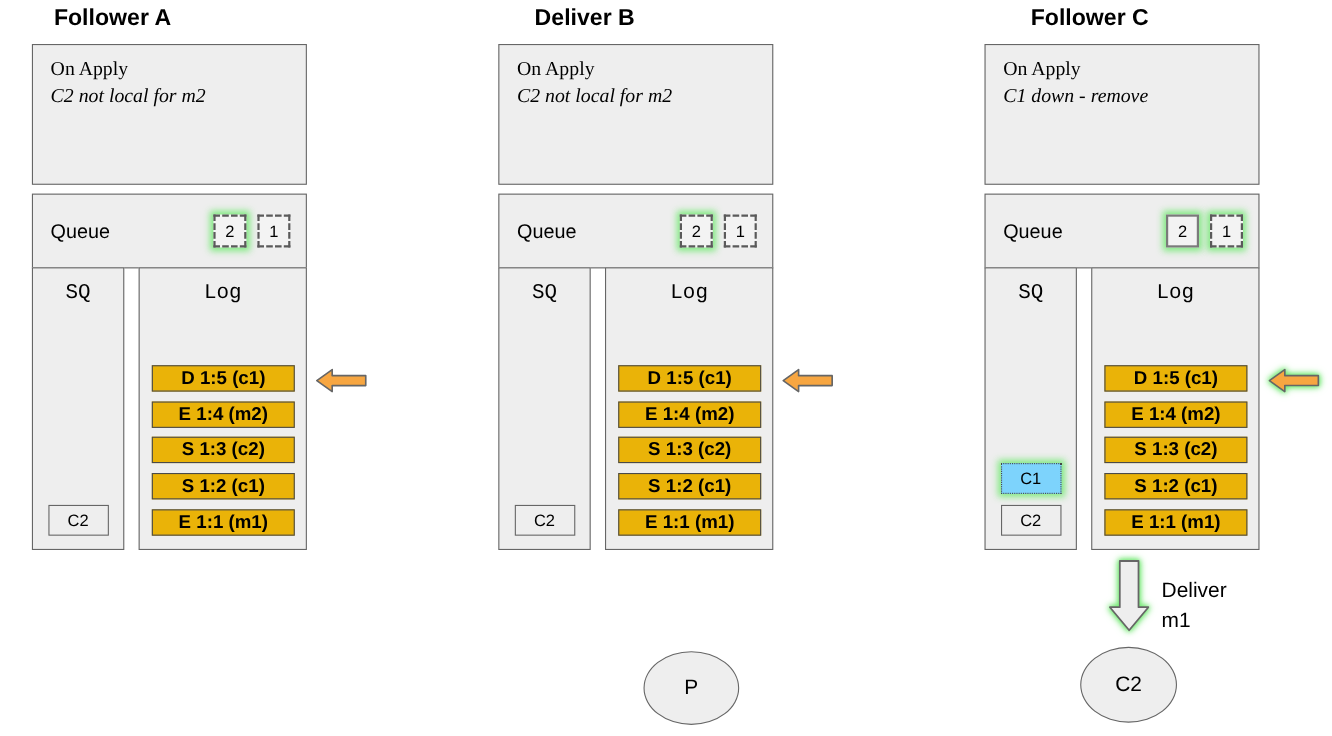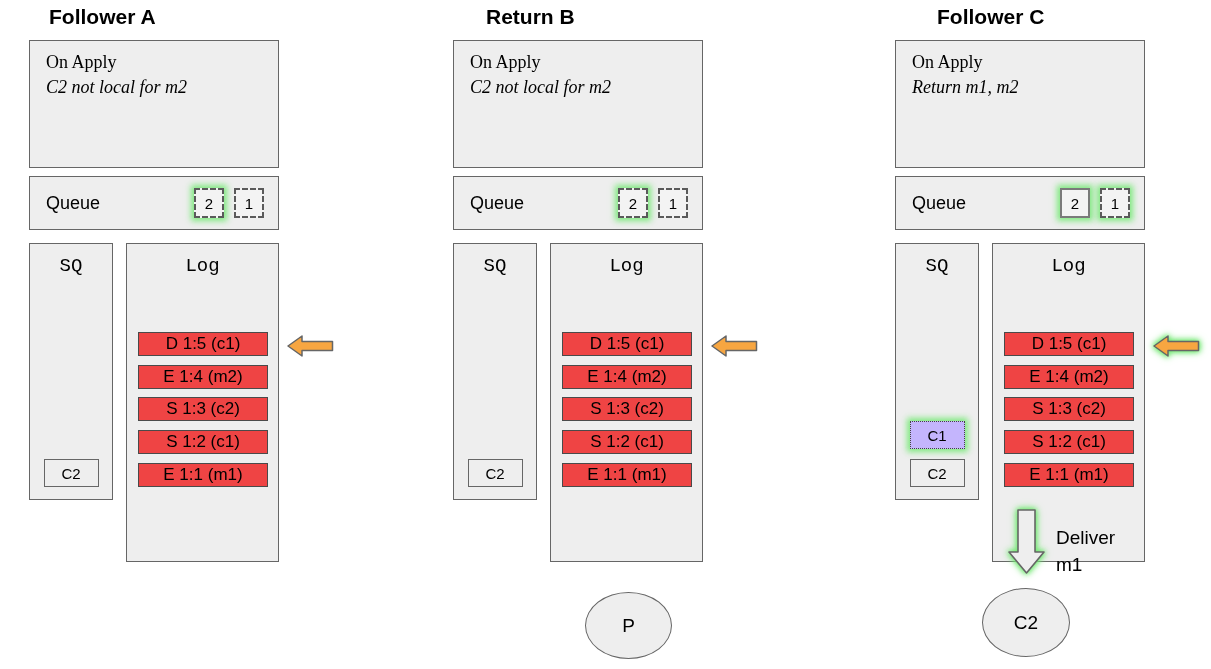--- a/index.html
+++ b/index.html
@@ -15,48 +15,48 @@
   .node-title { position:absolute; top:5px; font-weight:bold; font-size:21px; white-space:nowrap; }
   #col-a .node-title { left:20px; }
   #col-b .node-title { left:33px; }
   #col-c .node-title { left:42px; }
 
   .box { position:absolute; background:#eeeeee; border:1.6px solid #666666; box-sizing:border-box; }
 
   .on-apply { top:40px; left:0; width:250px; height:128px; padding:9px 0 0 16px; font-size:18px; line-height:25px;font-family:Liberation Serif, serif; }
   .on-apply .oa-line { font-style:italic; }
 
-  .queue { top:176px; left:0; width:250px; height:54px; display:flex; align-items:center; }
+  .queue { top:176px; left:0; width:250px; height:68px; display:flex; align-items:center; }
   .queue-label { font-size:18px; margin-left:16px; flex:1; }
   .queue-items { display:flex; gap:10px; margin-right:14px; }
   .qitem {
     width:30px; height:30px; box-sizing:border-box; background:#f3f3f3;
     display:flex; align-items:center; justify-content:center; font-size:15px;
   }
   .qitem.dashed { border:2px dashed #5a5a5a; }
   .qitem.solid  { border:2px solid #7a7a7a; }
   .glow-box { box-shadow:0 0 6px 3px rgba(116,233,116,0.9); }
 
   .sq { top:243px; left:0; width:84px; height:257px; }
   .panel-label { text-align:center; margin-top:11px; font-size:19px;font-family:Liberation Mono, monospace; }
   .sq-items {
     position:absolute; left:0; right:0; bottom:12px;
     display:flex; flex-direction:column; align-items:center; gap:10px;
   }
   .sq-item {
     width:55px; height:28px; box-sizing:border-box; background:#eeeeee;
     border:1.4px solid #666666; display:flex; align-items:center; justify-content:center; font-size:15px;
   }
-  .sq-item.pink { background:#c4b5fd; border:1.6px dotted #444444; }
-
-  .log { top:243px; left:97px; width:153px; height:319px; }
+  .sq-item.pink { background:#7dd3fc; border:1.6px dotted #444444; }
+
+  .log { top:243px; left:97px; width:153px; height:257px; }
   .log-entries { position:absolute; top:88px; left:11px; width:130px; display:flex; flex-direction:column; gap:8.7px; }
   .log-entry {
-    height:24px; box-sizing:border-box; background:#ef4444; border:1.4px solid #4a4a4a;
-    display:flex; align-items:center; justify-content:center; font-size:17px; white-space:nowrap;
+    height:24px; box-sizing:border-box; background:#eab308; border:1.4px solid #4a4a4a;
+    display:flex; align-items:center; justify-content:center; font-size:17px; white-space:nowrap;font-weight:bold;
   }
 
   .arrow-left { position:absolute; left:258px; top:334px; width:47px; height:24px; }
   .glow-shape { filter:drop-shadow(0 0 2.5px #74e974) drop-shadow(0 0 3px #74e974); }
 
   .down-arrow { position:absolute; left:113px; top:509px; width:37px; height:66px; }
   .deliver-label { position:absolute; left:161px; top:524px; font-size:19px; line-height:27px; }
 
   .ellipse {
     position:absolute; background:#eeeeee; border:1.5px solid #666666; border-radius:50%;
@@ -103,21 +103,21 @@
         <div class="log-entry">E 1:1 (m1)</div>
       </div>
     </div>
 
     <svg class="arrow-left" viewBox="0 0 47 24">
       <polygon points="1,12 15,2 15,7.5 45.5,7.5 45.5,16.5 15,16.5 15,22" fill="#f7a641" stroke="#666666" stroke-width="1.5" stroke-linejoin="round"></polygon>
     </svg>
   </div>
 
   <div class="col" id="col-b">
-    <div class="node-title">Return B</div>
+    <div class="node-title">Deliver B</div>
 
     <div class="box on-apply">
       <div>On Apply</div>
       <div class="oa-line">C2 not local for m2</div>
     </div>
 
     <div class="box queue">
       <div class="queue-label">Queue</div>
       <div class="queue-items">
         <div class="qitem dashed glow-box">2</div>
@@ -150,21 +150,21 @@
     <div class="ellipse ellipse-p">
       <span>P</span>
     </div>
   </div>
 
   <div class="col" id="col-c">
     <div class="node-title">Follower C</div>
 
     <div class="box on-apply">
       <div>On Apply</div>
-      <div class="oa-line">Return m1, m2</div>
+      <div class="oa-line">C1 down - remove</div>
     </div>
 
     <div class="box queue">
       <div class="queue-label">Queue</div>
       <div class="queue-items">
         <div class="qitem solid glow-box">2</div>
         <div class="qitem dashed glow-box">1</div>
       </div>
     </div>
 

